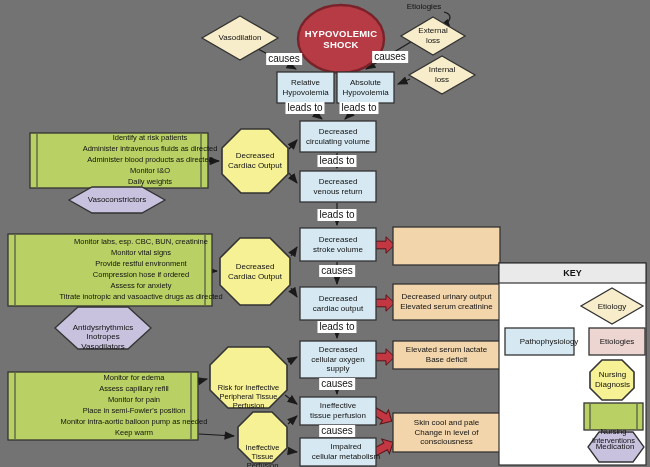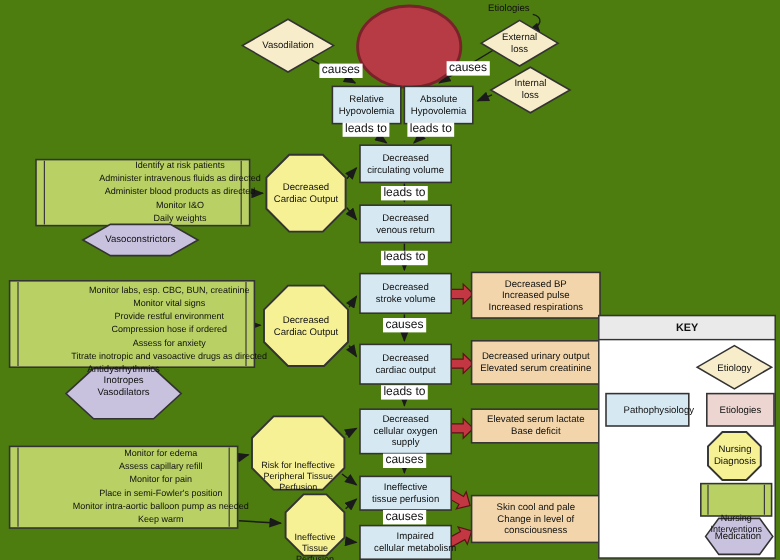--- a/index.html
+++ b/index.html
@@ -1,16 +1,16 @@
 <!DOCTYPE html>
 <html><head>
 <meta charset="utf-8">
 <style>
   html,body{margin:0;padding:0;background:#fff;}
-  #stage{position:relative;width:650px;height:467px;background:#4d7c0f;overflow:hidden;
+  #stage{position:relative;width:650px;height:467px;background:#737373;overflow:hidden;
          font-family:"Liberation Sans",sans-serif;}
   svg.layer{position:absolute;left:0;top:0;z-index:1;}
   .shape{stroke:#333;stroke-width:1.3;}
   .oct{stroke-width:1.6;}
   .thin{stroke:#1a1a1a;stroke-width:1.2;fill:none;marker-end:url(#ah);}
   .redarrow{fill:#c33742;stroke:#5a1318;stroke-width:1;}
   .inline{stroke:#3a3a3a;stroke-width:1;}
   .lbl{position:absolute;display:flex;align-items:center;justify-content:center;
        text-align:center;font-size:8px;line-height:1.2;color:#111;
        white-space:pre-line;z-index:2;}
@@ -124,20 +124,22 @@
   <rect class="shape" x="589" y="328" width="56" height="27" fill="#edd6d2"></rect>
   <polygon class="shape oct" points="602,360 622,360 634,372 634,388 622,400 602,400 590,388 590,372" fill="#f6f195"></polygon>
   <rect class="shape" x="584" y="403" width="59" height="27" fill="#b9d164"></rect>
   <line class="inline" x1="590" y1="404" x2="590" y2="429"></line>
   <line class="inline" x1="637" y1="404" x2="637" y2="429"></line>
   <polygon class="shape" points="588,447 599,432 633,432 644,447 633,462 599,462" fill="#c8c2de"></polygon>
 </svg>
 
 <div class="lbl" style="left:397px;top:1px;width:54px;height:11px">Etiologies</div>
 <div class="lbl" style="left:202px;top:18px;width:76px;height:40px">Vasodilation</div>
+<div class="lbl shock-lbl" style="left:298px;top:17px;width:86px;height:44px">HYPOVOLEMIC
+SHOCK</div>
 <div class="lbl" style="left:401px;top:17px;width:64px;height:38px">External
 loss</div>
 <div class="lbl" style="left:409px;top:56px;width:66px;height:38px">Internal
 loss</div>
 <div class="lbl" style="left:277px;top:72px;width:57px;height:31px">Relative
 Hypovolemia</div>
 <div class="lbl" style="left:337px;top:72px;width:57px;height:31px">Absolute
 Hypovolemia</div>
 
 <div class="lbl edge" style="left:284px;top:59px">causes</div>
@@ -160,23 +162,20 @@
 <div class="lbl" style="left:300px;top:287px;width:76px;height:33px">Decreased
 cardiac output</div>
 <div class="lbl" style="left:300px;top:341px;width:76px;height:37px">Decreased
 cellular oxygen
 supply</div>
 <div class="lbl" style="left:300px;top:397px;width:76px;height:28px">Ineffective
 tissue perfusion</div>
 <div class="lbl" style="left:300px;top:438px;width:92px;height:28px">Impaired
 cellular metabolism</div>
 
-<div class="lbl" style="left:393px;top:227px;width:107px;height:38px">Decreased BP
-Increased pulse
-Increased respirations</div>
 <div class="lbl" style="left:393px;top:284px;width:107px;height:36px">Decreased urinary output
 Elevated serum creatinine</div>
 <div class="lbl" style="left:393px;top:341px;width:107px;height:28px">Elevated serum lactate
 Base deficit</div>
 <div class="lbl" style="left:393px;top:413px;width:107px;height:39px">Skin cool and pale
 Change in level of
 consciousness</div>
 
 <div class="lbl" style="left:222px;top:129px;width:66px;height:64px">Decreased
 Cardiac Output</div>
@@ -201,21 +200,21 @@
 Assess for anxiety
 Titrate inotropic and vasoactive drugs as directed</div>
 <div class="lbl grn-lbl" style="left:8px;top:372px;width:190px;height:68px">Monitor for edema
 Assess capillary refill
 Monitor for pain
 Place in semi-Fowler's position
 Monitor intra-aortic balloon pump as needed
 Keep warm</div>
 
 <div class="lbl" style="left:69px;top:187px;width:96px;height:26px">Vasoconstrictors</div>
-<div class="lbl" style="left:55px;top:305px;width:96px;height:24px">Antidysrhythmics
+<div class="lbl" style="left:55px;top:325px;width:96px;height:24px">Antidysrhythmics
 Inotropes
 Vasodilators</div>
 
 <div class="lbl bold" style="left:499px;top:263px;width:147px;height:20px">KEY</div>
 <div class="lbl" style="left:581px;top:289px;width:62px;height:35px">Etiology</div>
 <div class="lbl" style="left:505px;top:328px;width:88px;height:27px">Pathophysiology</div>
 <div class="lbl" style="left:589px;top:328px;width:56px;height:27px">Etiologies</div>
 <div class="lbl" style="left:590px;top:360px;width:45px;height:40px">Nursing
 Diagnosis</div>
 <div class="lbl oct-lbl" style="left:584px;top:403px;width:59px;height:27px">Nursing

